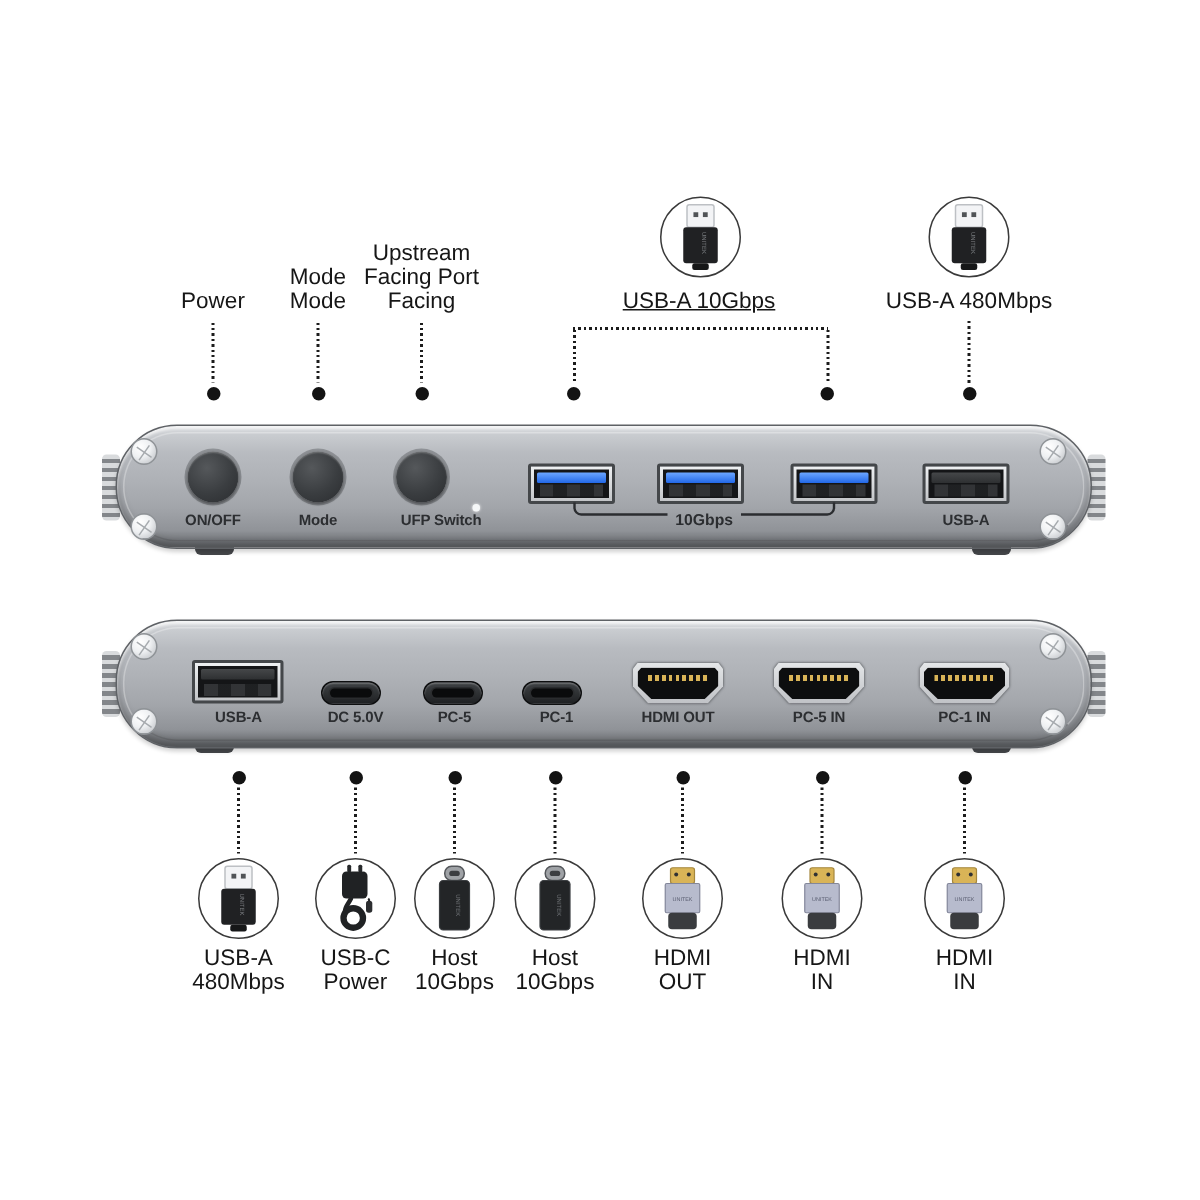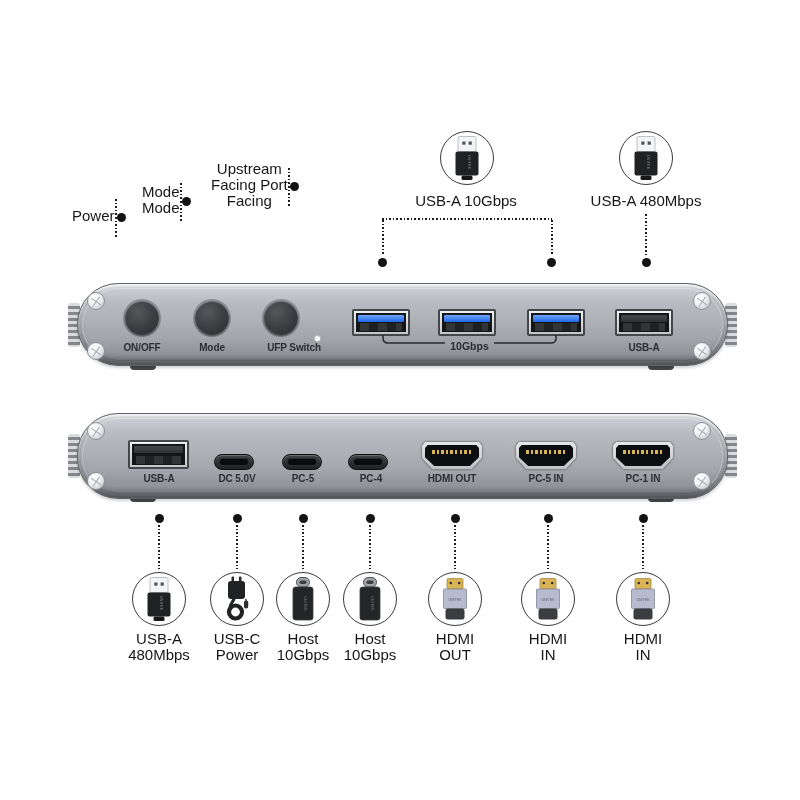--- a/index.html
+++ b/index.html
@@ -10,21 +10,21 @@
   }
 
   
   .anno-lbl { font-size:15px; line-height:16px; color:#161616; text-align:center; }
   .anno-lbl span { display:block; }
   .dot { width:9px; height:9px; border-radius:50%; background:#131313; }
   .vdots { width:2px; background:repeating-linear-gradient(180deg,#1c1c1c 0 1.6px, transparent 1.6px 3.6px); }
   .hdots { height:2px; background:repeating-linear-gradient(90deg,#1c1c1c 0 1.6px, transparent 1.6px 3.6px); }
   .abs { position:absolute; }
 
-  .anno-top { position:absolute; width:140px; display:flex; flex-direction:row; align-items:center; }
+  .anno-top { position:absolute; width:140px; display:flex; flex-direction:column; align-items:center; }
   .anno-top .vdots { height:40px; margin-top:6px; }
   .anno-top .dot { margin-top:3px; }
 
   .icon-circle {
     width:54px; height:54px; border-radius:50%; background:#fff;
     border:1.6px solid #3a3a3a; display:flex; align-items:center; justify-content:center;
   }
 
   .anno-bottom { position:absolute; top:514px; width:92px; display:flex; flex-direction:column; align-items:center; }
   .anno-bottom .vdots { height:44px; margin-top:2px; }
@@ -144,21 +144,21 @@
   <div class="icon-circle abs" style="left:440px; top:131px;">
     <svg width="34" height="46" viewBox="0 0 34 46">
       <rect x="8" y="1.5" width="18" height="15" rx="1.5" fill="#f3f4f6" stroke="#bdc0c4"></rect>
       <rect x="12.3" y="6.5" width="3.2" height="3.2" fill="#515457"></rect>
       <rect x="18.6" y="6.5" width="3.2" height="3.2" fill="#515457"></rect>
       <rect x="5.5" y="16.5" width="23" height="24" rx="2" fill="#202123"></rect>
       <text x="18.2" y="27" font-size="4" fill="#7a7d80" text-anchor="middle" transform="rotate(90 18.2 27)">UNITEK</text>
       <rect x="11.5" y="40.5" width="11" height="4.5" rx="1.5" fill="#161718"></rect>
     </svg>
   </div>
-  <div class="anno-lbl abs" style="left:396px; top:193px; width:140px;">
+  <div class="anno-lbl abs" style="left:396px; top:193px; width:140px;text-decoration:underline;">
     <span>USB-A 10Gbps</span>
   </div>
 
   <div class="icon-circle abs" style="left:619px; top:131px;">
     <svg width="34" height="46" viewBox="0 0 34 46">
       <rect x="8" y="1.5" width="18" height="15" rx="1.5" fill="#f3f4f6" stroke="#bdc0c4"></rect>
       <rect x="12.3" y="6.5" width="3.2" height="3.2" fill="#515457"></rect>
       <rect x="18.6" y="6.5" width="3.2" height="3.2" fill="#515457"></rect>
       <rect x="5.5" y="16.5" width="23" height="24" rx="2" fill="#202123"></rect>
       <text x="18.2" y="27" font-size="4" fill="#7a7d80" text-anchor="middle" transform="rotate(90 18.2 27)">UNITEK</text>
@@ -264,21 +264,21 @@
   </div>
   <div class="hdmi-port" style="left:613px; top:442px;">
     <div class="bezel hdmi-shape"></div>
     <div class="opening hdmi-shape"></div>
     <div class="pins"></div>
   </div>
 
   <div class="panel-lbl" style="left:119px; top:473px;">USB-A</div>
   <div class="panel-lbl" style="left:197px; top:473px;">DC 5.0V</div>
   <div class="panel-lbl" style="left:263px; top:473px;">PC-5</div>
-  <div class="panel-lbl" style="left:331px; top:473px;">PC-4</div>
+  <div class="panel-lbl" style="left:331px; top:473px;">PC-1</div>
   <div class="panel-lbl" style="left:412px; top:473px;">HDMI OUT</div>
   <div class="panel-lbl" style="left:506px; top:473px;">PC-5 IN</div>
   <div class="panel-lbl" style="left:603px; top:473px;">PC-1 IN</div>
 
   <div class="anno-bottom" style="left:113px;">
     <div class="dot"></div>
     <div class="vdots"></div>
     <div class="icon-circle">
       <svg width="34" height="46" viewBox="0 0 34 46">
         <rect x="8" y="1.5" width="18" height="15" rx="1.5" fill="#f3f4f6" stroke="#bdc0c4"></rect>

